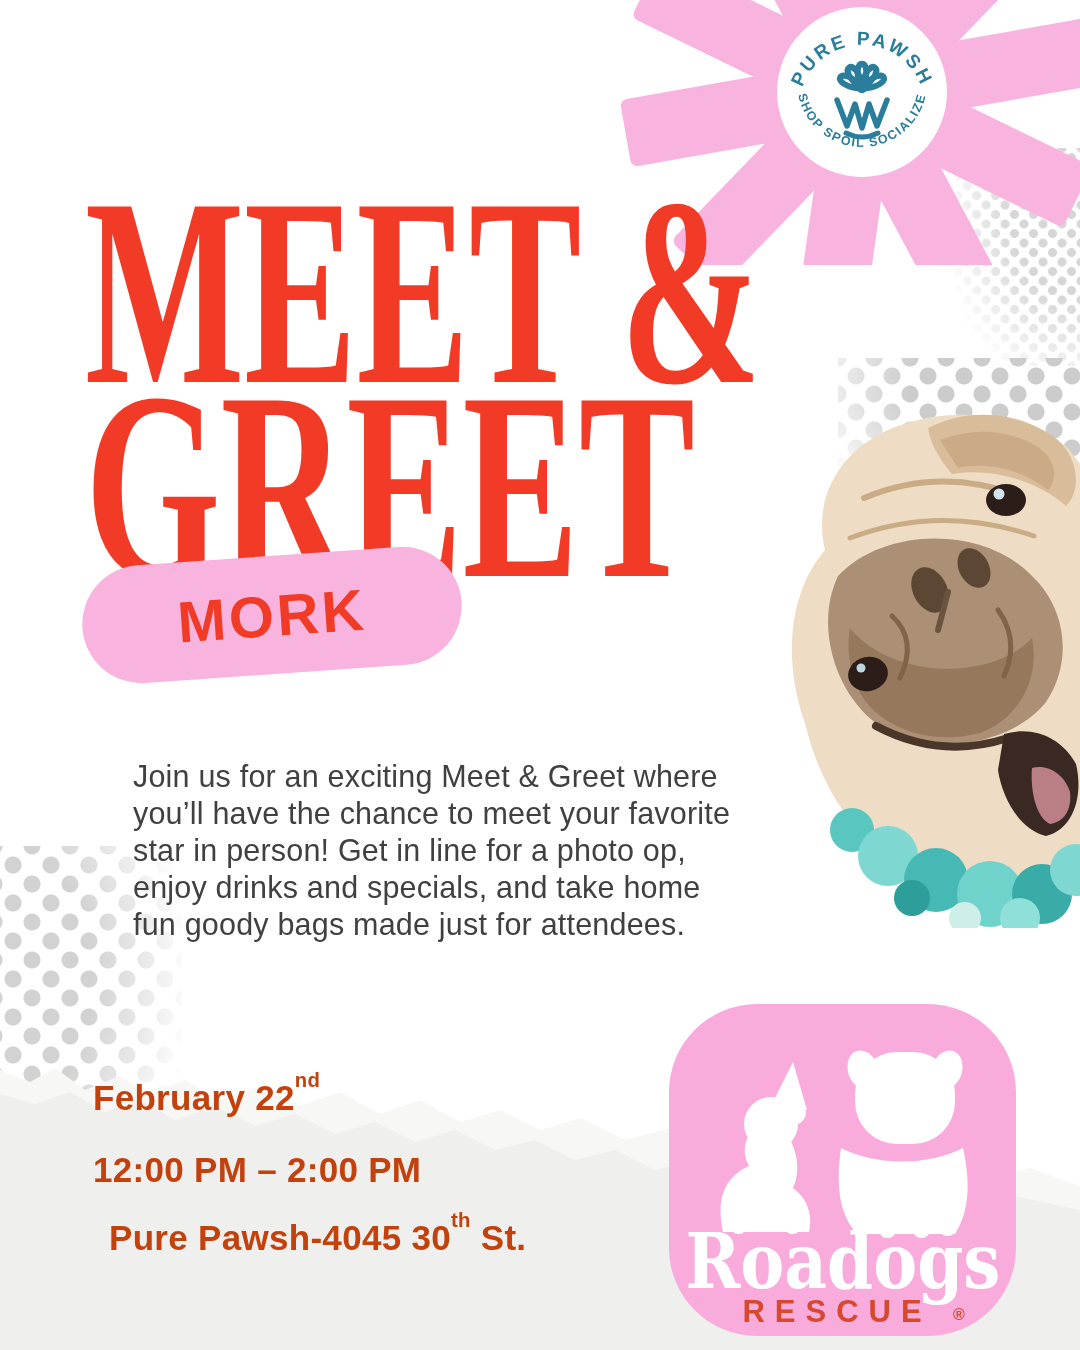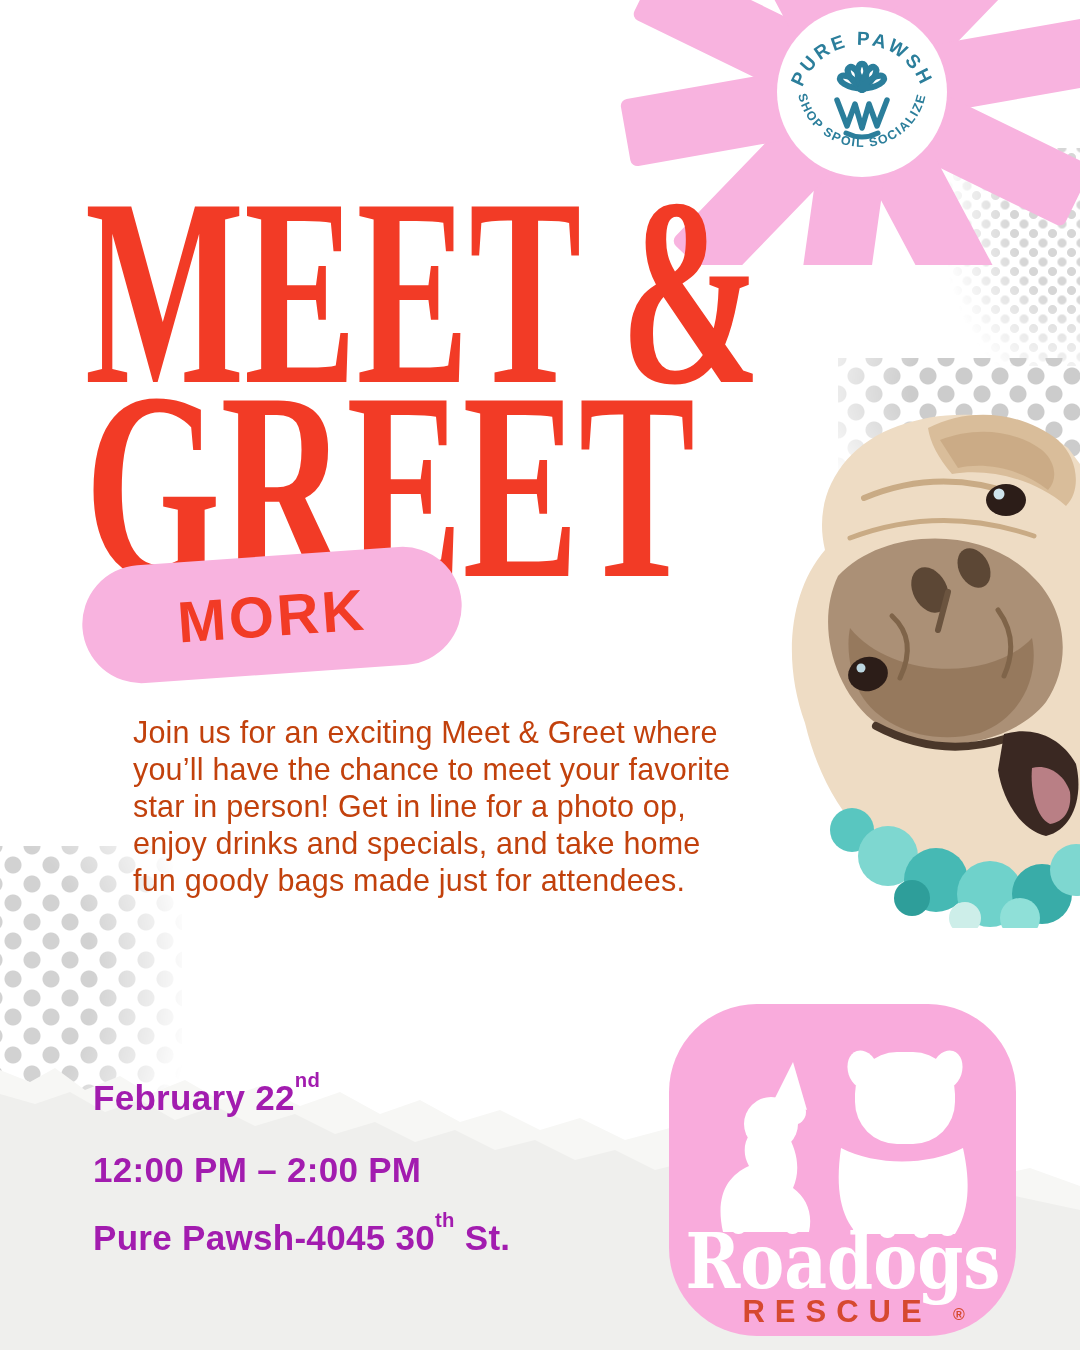--- a/index.html
+++ b/index.html
@@ -52,30 +52,30 @@
   .mork-pill{
     position:absolute;left:82px;top:556px;width:380px;height:118px;
     background:#F8B3DF;border-radius:62px;transform:rotate(-4deg);
     display:flex;align-items:center;justify-content:center;
   }
   .mork-text{font-weight:bold;font-size:58px;letter-spacing:3px;color:#F23B26;}
 
   
   .body-text{
     position:absolute;left:133px;width:690px;
-    font-size:30.5px;line-height:37px;color:#c2410c;
-    white-space:pre-line;letter-spacing:0.2px;
+    font-size:30.5px;line-height:37px;color:#404040;
+    white-space:pre-line;letter-spacing:0.2px;margin-top:44px;
   }
   .p1{top:714px;}
   .p2{top:926px;}
 
   
   .detail{
     position:absolute;left:93px;
-    font-weight:bold;font-size:35px;color:#a21caf;letter-spacing:0.3px;
+    font-weight:bold;font-size:35px;color:#c2410c;letter-spacing:0.3px;
   }
   .detail sup{font-size:0.58em;position:relative;top:-0.5em;}
 
   
   .rd-word{font-family:"DejaVu Serif",serif;font-weight:bold;font-size:76px;fill:#ffffff;}
   .rd-sub{font-family:"Liberation Sans",sans-serif;font-weight:bold;font-size:31px;letter-spacing:10px;fill:#D6492F;}
   .rd-reg{font-family:"Liberation Sans",sans-serif;font-weight:bold;font-size:16px;fill:#D6492F;}
 </style>
 </head>
 <body>
@@ -183,21 +183,21 @@
 
   <svg class="abs" style="left:0;top:1030px;" width="1080" height="320">
     <path d="M0,40 L30,52 L55,38 L85,60 L120,46 L150,64 L185,50 L220,70 L260,56 L300,76 L340,62 L380,84 L420,70 L460,92 L500,80 L540,100 L580,88 L625,110 L670,98 L715,120 L760,108 L805,128 L850,118 L895,138 L940,128 L985,148 L1030,138 L1080,156 L1080,320 L0,320 Z" fill="#f7f7f5"></path>
     <path d="M0,64 L35,74 L70,62 L105,82 L140,70 L175,90 L215,76 L255,96 L295,84 L335,104 L375,92 L415,112 L455,100 L495,120 L535,110 L575,130 L615,120 L655,140 L695,130 L735,150 L775,140 L815,158 L855,150 L895,166 L935,158 L975,174 L1015,166 L1080,180 L1080,320 L0,320 Z" fill="#efefed"></path>
   </svg>
 
   <div class="detail" style="top:1078px;">
     <span>February 22</span><sup>nd</sup>
   </div>
   <div class="detail" style="top:1150px;">12:00 PM – 2:00 PM</div>
-  <div class="detail" style="top:1218px;">
+  <div class="detail" style="top:1218px;margin-left:16px;">
     <span>Pure Pawsh-4045 30</span><sup>th</sup><span> St.</span>
   </div>
 
   <svg class="abs" style="left:665px;top:1000px;" width="355" height="340">
     <rect x="4" y="4" width="347" height="332" rx="88" fill="#F9ABDC"></rect>
     <g fill="#ffffff">
 
       <path d="M128,62 L142,110 L110,98 Z"></path>
       <circle cx="106" cy="124" r="27"></circle>
       <circle cx="128" cy="112" r="13"></circle>

